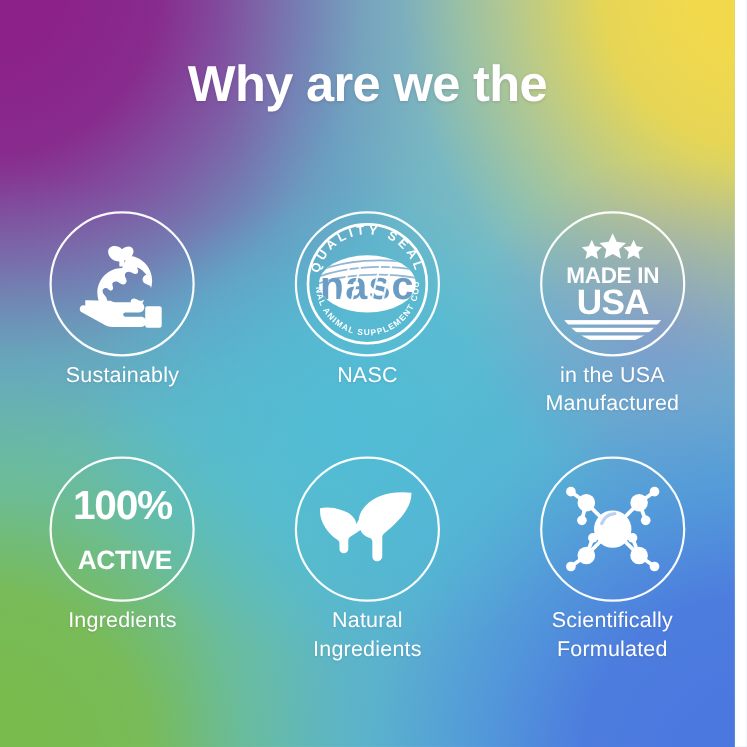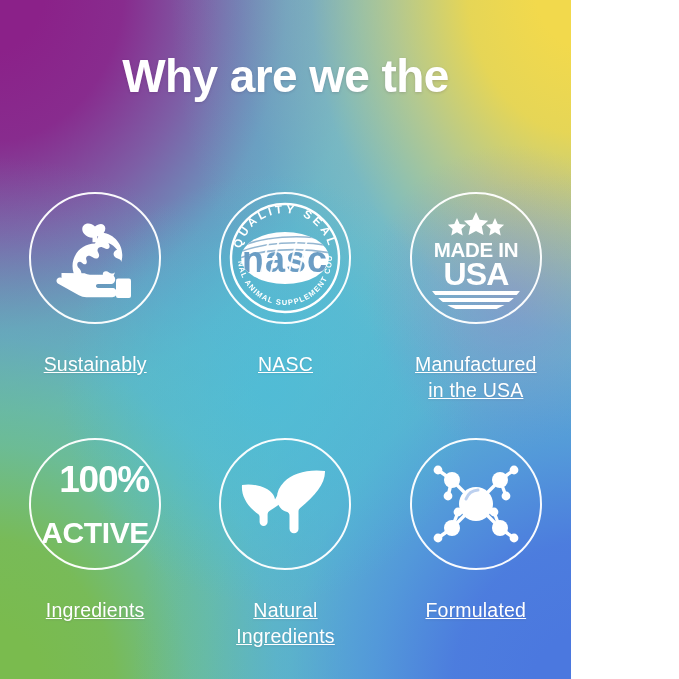--- a/index.html
+++ b/index.html
@@ -3,21 +3,21 @@
 <meta charset="utf-8">
 <style>
   html,body{margin:0;padding:0;}
   body{
     width:679px;height:679px;
     font-family:"Liberation Sans",sans-serif;
     overflow:hidden;
   }
   #poster{
     position:relative;
-    width:571px;height:679px;
+    width:668px;height:679px;
     overflow:hidden;
     isolation:isolate;
   }
   
   .bg-base{
     position:absolute;inset:0;
     background:#5fb9cf;
   }
   .bg-layer{position:absolute;inset:-2%;}
   .bg-tl{background:radial-gradient(ellipse 95% 92% at 0% 0%,
@@ -65,39 +65,38 @@
   }
   .cell{display:flex;flex-direction:column;align-items:center;}
   .ring{
     width:132px;height:132px;border-radius:50%;
     border:2.5px solid rgba(255,255,255,.96);
     display:flex;align-items:center;justify-content:center;
     position:relative;box-sizing:border-box;
   }
   .ring svg{display:block;}
   .caption{
-    margin-top:27px;
+    margin-top:4px;
     color:#fff;
     font-size:19.5px;
     line-height:26px;
     text-align:center;
     font-weight:300;
     letter-spacing:.2px;
     text-shadow:0 1px 2px rgba(60,50,80,.14);
-    text-decoration:underline;
   }
   .caption .l{display:block;white-space:nowrap;}
 
   
   .pct{
     color:#fff;text-align:right;font-weight:bold;
     line-height:1;
   }
   .pct .n{display:block;font-size:37px;letter-spacing:-1.2px;}
-  .pct .a{display:block;font-size:30px;letter-spacing:-0.4px;margin-top:20px;}
+  .pct .a{display:block;font-size:24px;letter-spacing:-0.4px;margin-top:20px;}
 </style>
 </head>
 <body>
 
 <div id="poster">
 
   <div class="bg-base"></div>
   <div class="bg-layer bg-tl"></div>
   <div class="bg-layer bg-tr"></div>
   <div class="bg-layer bg-bl"></div>
@@ -183,22 +182,22 @@
           <text x="61" y="60" text-anchor="middle" font-size="20.5" font-weight="bold" fill="#fff" letter-spacing="-0.3" font-family="&quot;Liberation Sans&quot;, sans-serif">MADE IN</text>
           <text x="61" y="88" text-anchor="middle" font-size="32" font-weight="bold" fill="#fff" letter-spacing="-0.8" font-family="&quot;Liberation Sans&quot;, sans-serif">USA</text>
           <g clip-path="url(#usaClip)" fill="#fff">
             <rect x="6" y="94" width="110" height="4"></rect>
             <rect x="6" y="101" width="110" height="4"></rect>
             <rect x="6" y="108" width="110" height="4"></rect>
           </g>
         </svg>
       </div>
       <div class="caption">
+        <span class="l">in the USA</span>
         <span class="l">Manufactured</span>
-        <span class="l">in the USA</span>
       </div>
     </div>
 
     <div class="cell">
       <div class="ring">
         <div class="pct">
           <span class="n">100%</span>
           <span class="a">ACTIVE</span>
         </div>
       </div>
@@ -251,18 +250,19 @@
             <circle cx="80" cy="42" r="4.4"></circle>
             <circle cx="12" cy="84" r="4.4"></circle>
             <circle cx="32" cy="58" r="4.4"></circle>
             <circle cx="88" cy="84" r="4.4"></circle>
             <circle cx="68" cy="58" r="4.4"></circle>
           </g>
           <path d="M40 45 a14 14 0 0 1 12 -9" stroke="#bcd0ef" stroke-width="3" fill="none" stroke-linecap="round"></path>
         </svg>
       </div>
       <div class="caption">
+        <span class="l">Scientifically</span>
         <span class="l">Formulated</span>
       </div>
     </div>
 
   </div>
 </div>
 
 </body></html>

